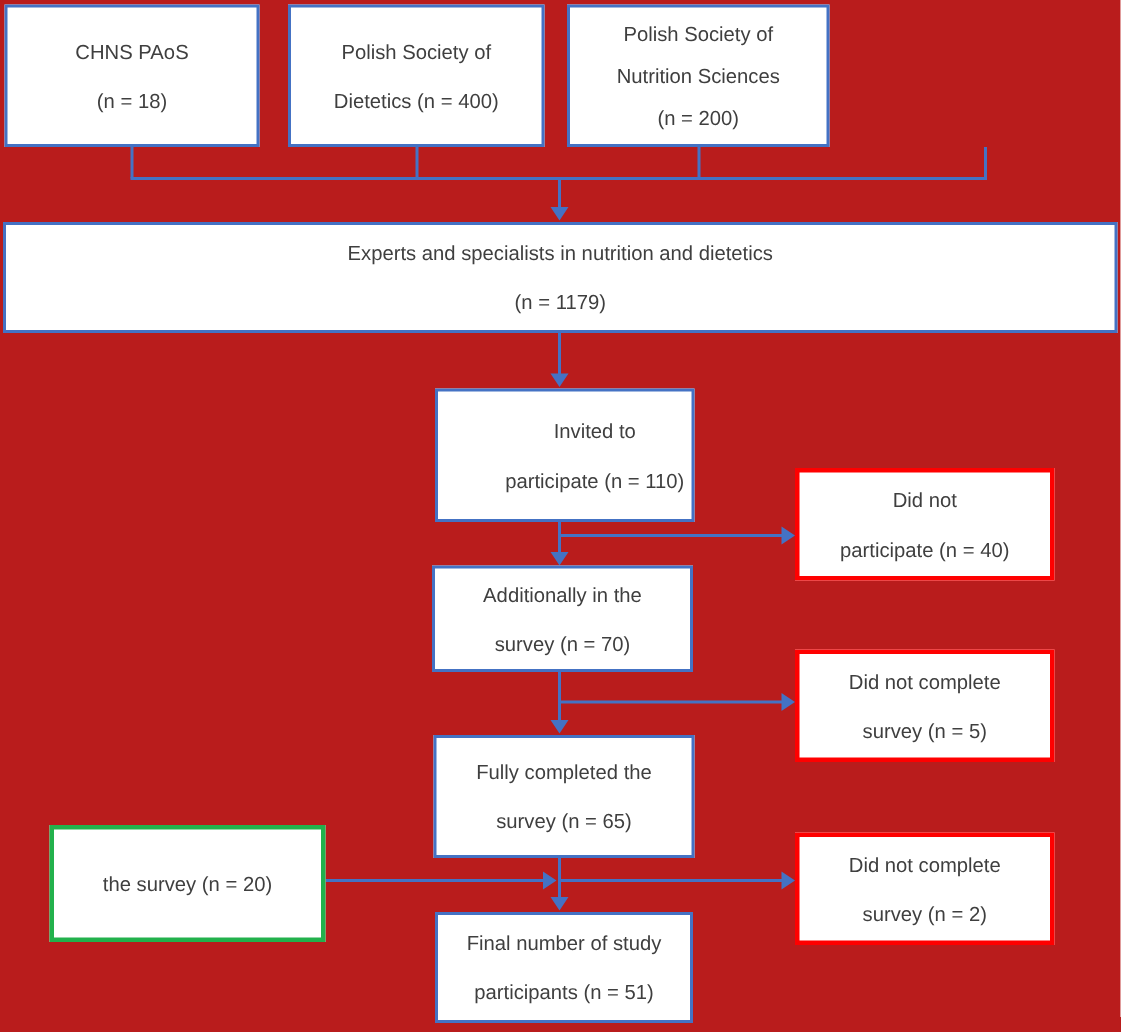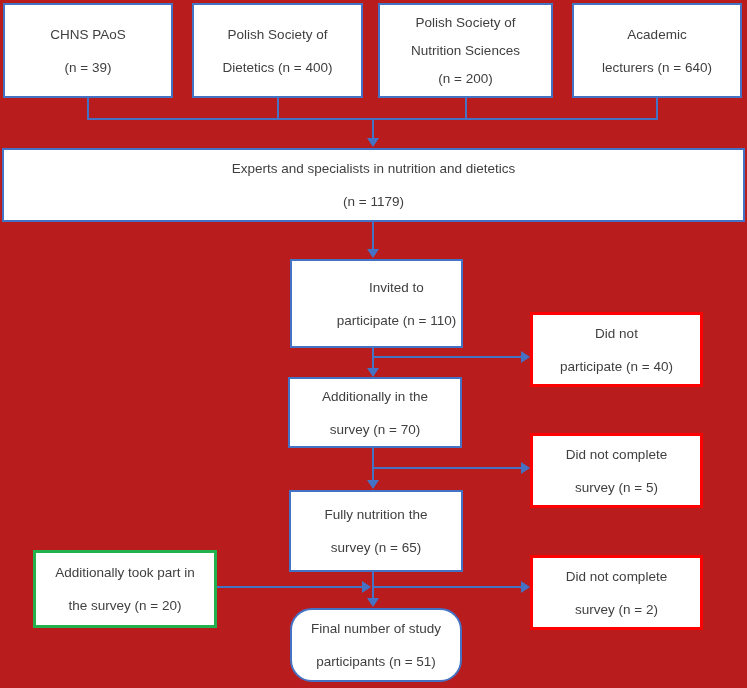--- a/index.html
+++ b/index.html
@@ -26,34 +26,30 @@
     border-top:6px solid transparent;border-bottom:6px solid transparent;
     border-left:9px solid #4472C4;}
 </style>
 </head>
 <body>
 
 <div id="stage">
 
   <div class="box" style="left:3px;top:3px;width:170px;height:95px;">
     <div class="line">CHNS PAoS</div>
-    <div class="line">(n = 39)</div>
+    <div class="line">(n = 18)</div>
   </div>
   <div class="box" style="left:192px;top:3px;width:171px;height:95px;">
     <div class="line">Polish Society of</div>
     <div class="line">Dietetics (n = 400)</div>
   </div>
   <div class="box lines-3" style="left:378px;top:3px;width:175px;height:95px;">
     <div class="line">Polish Society of</div>
     <div class="line">Nutrition Sciences</div>
     <div class="line">(n = 200)</div>
-  </div>
-  <div class="box" style="left:572px;top:3px;width:170px;height:95px;">
-    <div class="line">Academic</div>
-    <div class="line">lecturers (n = 640)</div>
   </div>
 
   <div class="vline" style="left:87px;top:98px;height:21px;"></div>
   <div class="vline" style="left:277px;top:98px;height:21px;"></div>
   <div class="vline" style="left:465px;top:98px;height:21px;"></div>
   <div class="vline" style="left:656px;top:98px;height:21px;"></div>
   <div class="hline" style="left:87px;top:118px;width:571px;"></div>
   <div class="vline" style="left:372px;top:119px;height:20px;"></div>
   <div class="arrow-down" style="left:367px;top:138px;"></div>
 
@@ -89,39 +85,38 @@
   <div class="arrow-down" style="left:367px;top:480px;"></div>
   <div class="hline" style="left:373px;top:467px;width:149px;"></div>
   <div class="arrow-right" style="left:521px;top:462px;"></div>
 
   <div class="box red" style="left:530px;top:433px;width:173px;height:75px;">
     <div class="line">Did not complete</div>
     <div class="line">survey (n = 5)</div>
   </div>
 
   <div class="box" style="left:289px;top:490px;width:174px;height:82px;">
-    <div class="line">Fully nutrition the</div>
+    <div class="line">Fully completed the</div>
     <div class="line">survey (n = 65)</div>
   </div>
 
   <div class="vline" style="left:372px;top:572px;height:27px;"></div>
   <div class="arrow-down" style="left:367px;top:598px;"></div>
   <div class="hline" style="left:217px;top:586px;width:146px;"></div>
   <div class="arrow-right" style="left:362px;top:581px;"></div>
   <div class="hline" style="left:373px;top:586px;width:149px;"></div>
   <div class="arrow-right" style="left:521px;top:581px;"></div>
 
   <div class="box green" style="left:33px;top:550px;width:184px;height:78px;">
-    <div class="line">Additionally took part in</div>
     <div class="line">the survey (n = 20)</div>
   </div>
 
   <div class="box red" style="left:530px;top:555px;width:173px;height:75px;">
     <div class="line">Did not complete</div>
     <div class="line">survey (n = 2)</div>
   </div>
 
-  <div class="box" style="left:290px;top:608px;width:172px;height:74px;border-radius:22px;">
+  <div class="box" style="left:290px;top:608px;width:172px;height:74px;">
     <div class="line">Final number of study</div>
     <div class="line">participants (n = 51)</div>
   </div>
 
 </div>
 
 </body></html>

